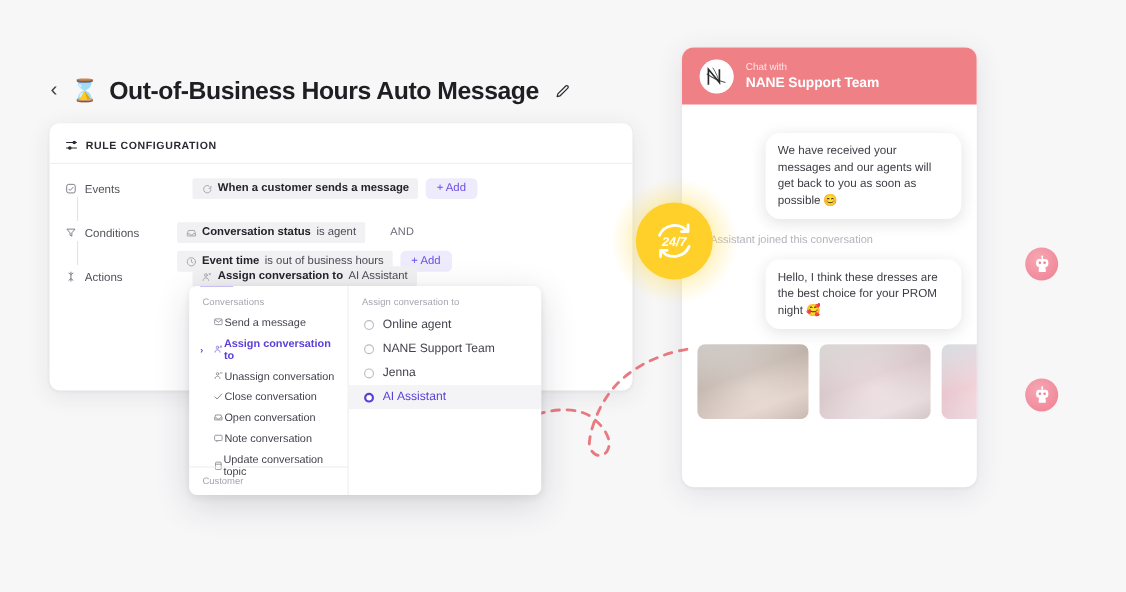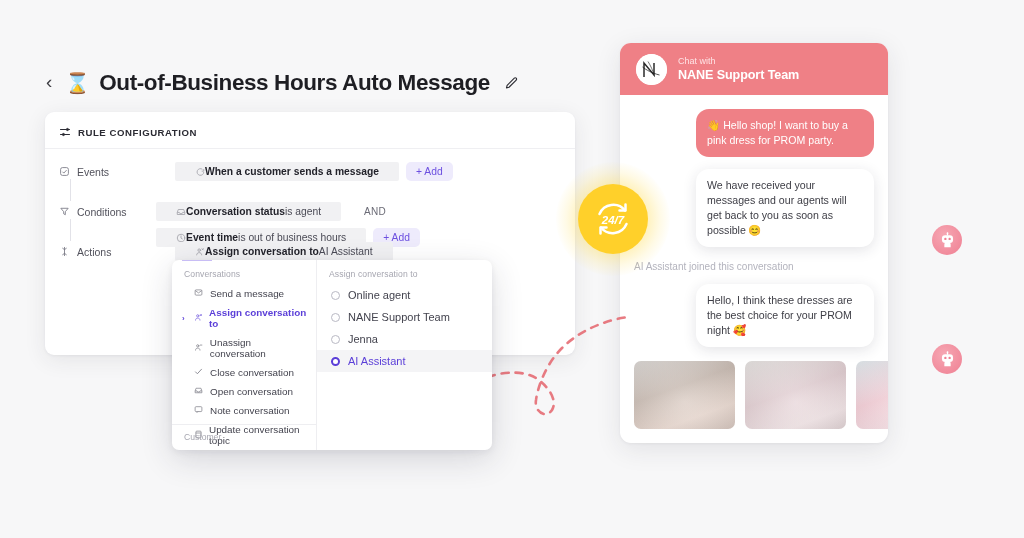--- a/index.html
+++ b/index.html
@@ -48,23 +48,23 @@
   .rule-row .row-label {
     width: 130px; padding-left: 14px;
     display: flex; align-items: center; gap: 7px;
     font-size: 10.5px; color: #52525c; height: 21px;
   }
   .connector {
     position: absolute; left: 25px; width: 1px; background: #e2e2e8;
   }
   .chips { display: flex; align-items: center; gap: 7px; flex-wrap: wrap; padding-top: 1px; }
   .chip {
-    display: inline-flex; align-items: center; 
+    display: inline-flex; align-items: center; gap: 5px;
     background: #f1f1f3; border-radius: 2px;
-    padding: 4px 20px; font-size: 10.3px; color: #4a4a55;
+    padding: 4px 8px; font-size: 10.3px; color: #4a4a55;
     white-space: nowrap; cursor: pointer;
   }
   .chip b { font-weight: 700; color: #23232b; }
   .chip .micro { font-size: 10px; opacity: .6; line-height: 1; }
   .chip-add {
     background: #eeebfc; color: #6c4fe0; font-weight: 500;
     padding: 4px 10px; border-radius: 5px; font-size: 10.3px; cursor: pointer;
   }
   .and-word { font-size: 10px; color: #6a6a75; letter-spacing: .3px; margin-left: 16px; }
 
@@ -79,21 +79,21 @@
   .dd-tab {
     position: absolute; left: 10px; top: -6px; width: 30px; height: 7px;
     background: #c8bdf5; border-radius: 3px 3px 0 0;
   }
   .dd-left { width: 145px; border-right: 1px solid #eeeef1; position: relative; }
   .dd-right { flex: 1; position: relative; }
   .dd-caption {
     font-size: 8.6px; color: #a6a6b0; padding: 9px 0 5px 12px; letter-spacing: .1px;
   }
   .dd-item {
-    display: flex; align-items: center; gap: 6px;
+    display: flex; align-items: center; 
     padding: 4px 8px 4px 22px; font-size: 9.9px; color: #43434e;
     position: relative; cursor: pointer;
   }
   .dd-item .ic { font-size: 9px; opacity: .75; width: 10px; display: inline-block; }
   .dd-item.active { color: #5b3fd8; font-weight: 700; }
   .dd-item.active .caret {
     position: absolute; left: 10px; font-size: 8px; font-weight: 700;
   }
   .dd-footer {
     position: absolute; bottom: 0; left: 0; right: 0;
@@ -409,23 +409,20 @@
           <path d="M12 7.5c2.5 4 5 9 6.5 15" stroke="#2a2a2a" stroke-width=".9" fill="none" opacity=".7"></path>
         </svg>
       </div>
       <div>
         <div class="t1">Chat with</div>
         <div class="t2">NANE Support Team</div>
       </div>
     </div>
 
     <div class="chat-body">
-      <div class="row-right">
-        <div class="bubble b-user">👋 Hello shop! I want to buy a pink dress for PROM party.</div>
-      </div>
 
       <div class="row-right" style="margin-top:12px;">
         <div class="bubble b-agent">We have received your messages and our agents will get back to you as soon as possible 😊</div>
       </div>
 
       <div class="sys-note">AI Assistant joined this conversation</div>
 
       <div class="row-right">
         <div class="bubble b-agent">Hello, I think these dresses are the best choice for your PROM night 🥰</div>
       </div>

